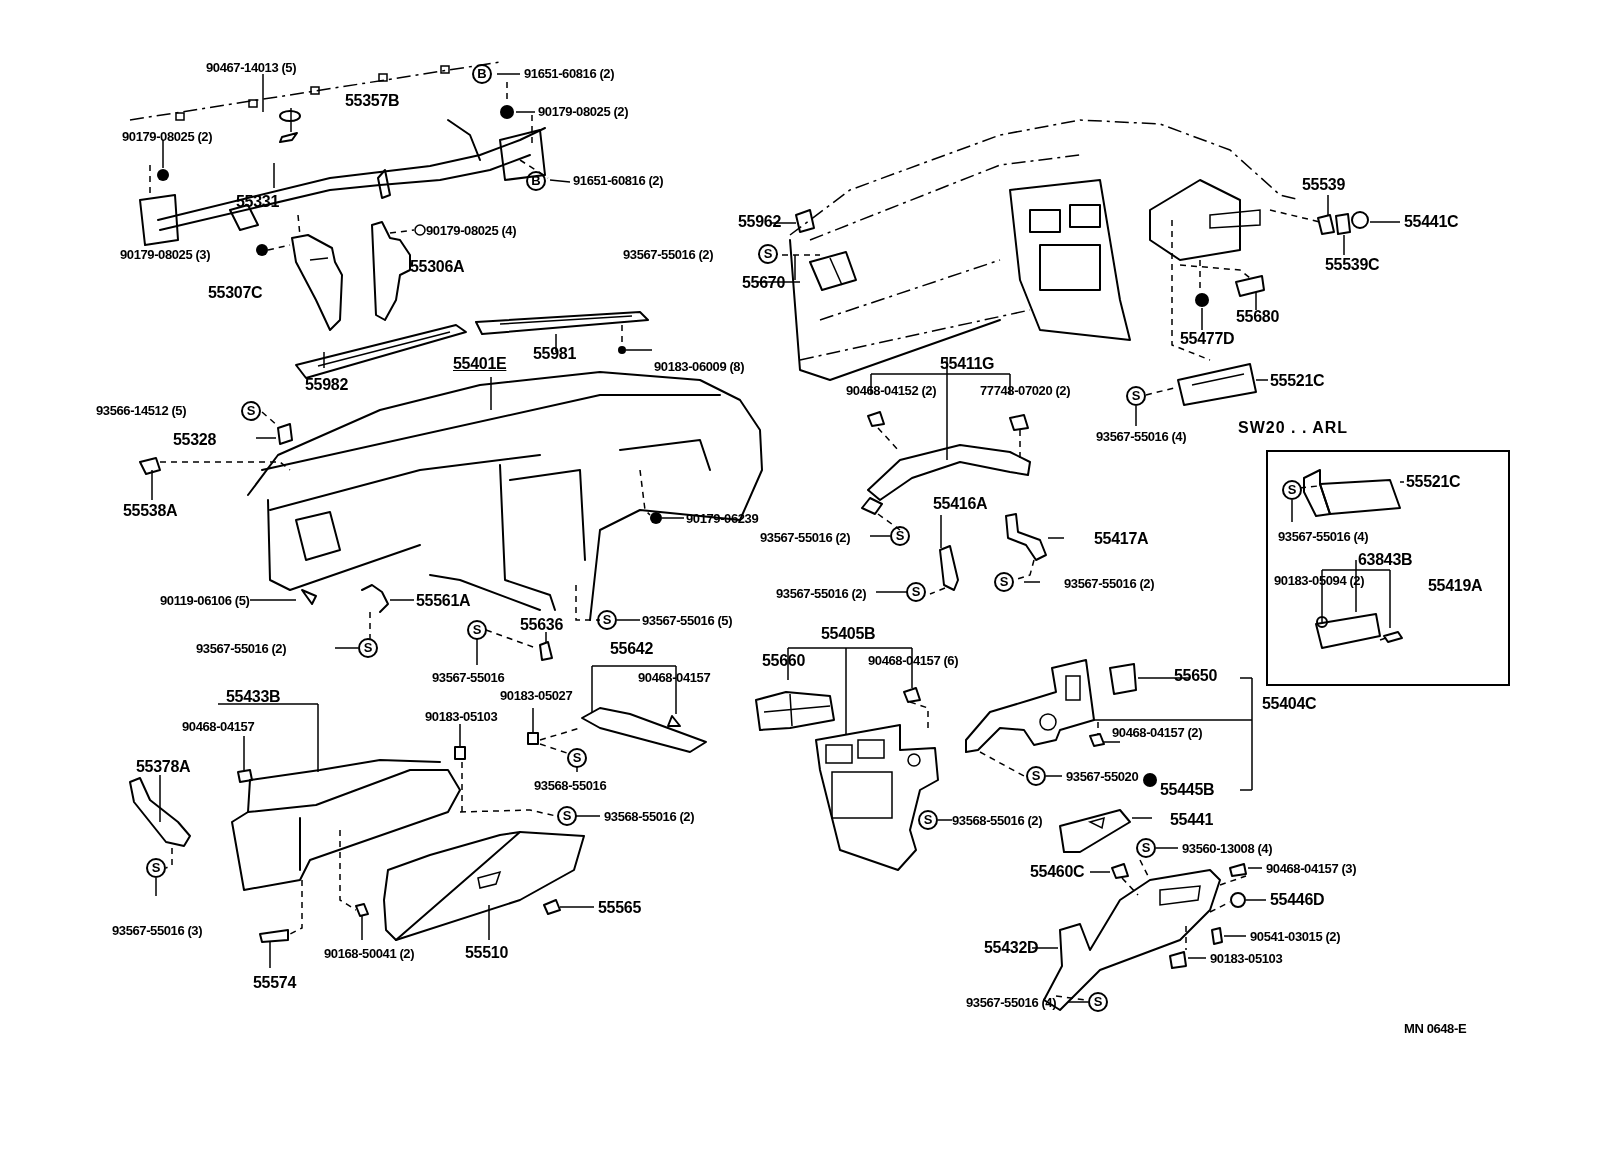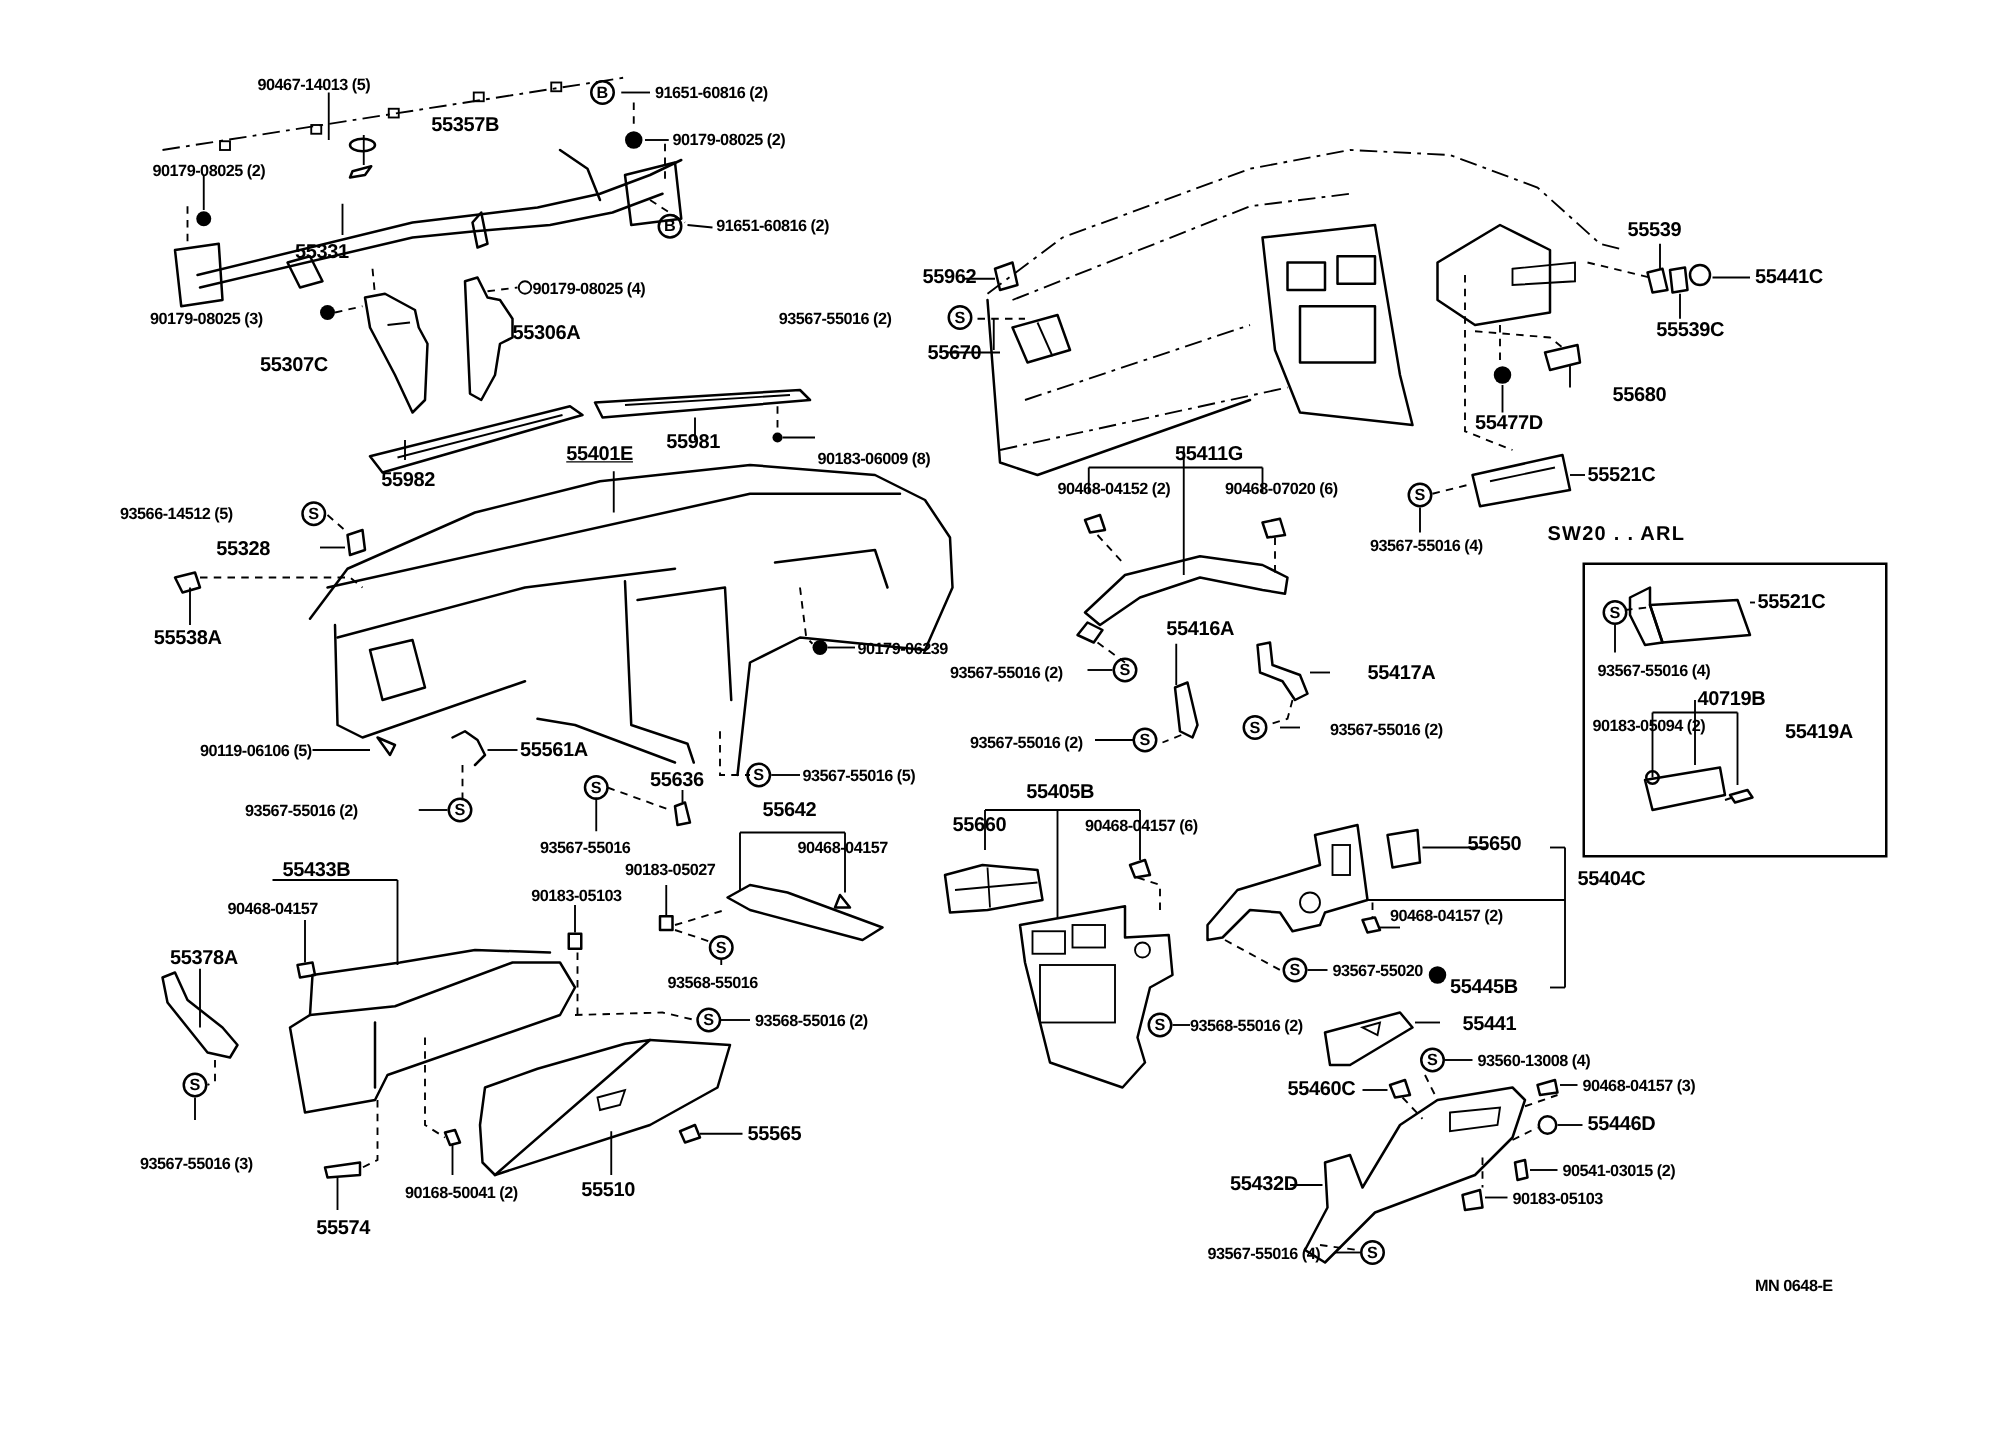--- a/index.html
+++ b/index.html
@@ -383,27 +383,27 @@
 <span class="lbl big" style="left:598px;top:900px;">55565</span>
 <span class="lbl" style="left:324px;top:947px;">90168-50041 (2)</span>
 <span class="lbl big" style="left:465px;top:945px;">55510</span>
 <span class="lbl big" style="left:253px;top:975px;">55574</span>
 <span class="lbl big" style="left:738px;top:214px;text-align:center;">55962</span>
 <span class="lbl" style="left:623px;top:248px;">93567-55016 (2)</span>
 <span class="lbl big" style="left:742px;top:275px;">55670</span>
 <span class="lbl big" style="left:1302px;top:177px;">55539</span>
 <span class="lbl big" style="left:1404px;top:214px;">55441C</span>
 <span class="lbl big" style="left:1325px;top:257px;">55539C</span>
-<span class="lbl big" style="left:1290px;top:309px;">55680</span>
+<span class="lbl big" style="left:1236px;top:309px;">55680</span>
 <span class="lbl big" style="left:1180px;top:331px;">55477D</span>
 <span class="lbl big" style="left:1270px;top:373px;">55521C</span>
 <span class="lbl" style="left:1096px;top:430px;">93567-55016 (4)</span>
 <span class="lbl big" style="left:940px;top:356px;">55411G</span>
 <span class="lbl" style="left:846px;top:384px;">90468-04152 (2)</span>
-<span class="lbl" style="left:980px;top:384px;">90468-07020 (6)</span>
+<span class="lbl" style="left:980px;top:384px;">77748-07020 (2)</span>
 <span class="lbl" style="left:760px;top:531px;">93567-55016 (2)</span>
 <span class="lbl big" style="left:933px;top:496px;">55416A</span>
 <span class="lbl big" style="left:1094px;top:531px;">55417A</span>
 <span class="lbl" style="left:776px;top:587px;">93567-55016 (2)</span>
 <span class="lbl" style="left:1064px;top:577px;">93567-55016 (2)</span>
 <span class="lbl big" style="left:821px;top:626px;">55405B</span>
 <span class="lbl big" style="left:762px;top:653px;">55660</span>
 <span class="lbl" style="left:868px;top:654px;">90468-04157 (6)</span>
 <span class="lbl big" style="left:1174px;top:668px;">55650</span>
 <span class="lbl big" style="left:1262px;top:696px;">55404C</span>
@@ -419,18 +419,18 @@
 <span class="lbl big" style="left:984px;top:940px;">55432D</span>
 <span class="lbl" style="left:1250px;top:930px;">90541-03015 (2)</span>
 <span class="lbl" style="left:1210px;top:952px;">90183-05103</span>
 <span class="lbl" style="left:966px;top:996px;">93567-55016 (4)</span>
 
 
 <span class="lbl sect" style="left:1238px;top:420px;">SW20 . . ARL</span>
 <div class="inset"></div>
 <span class="lbl big" style="left:1406px;top:474px;">55521C</span>
 <span class="lbl" style="left:1278px;top:530px;">93567-55016 (4)</span>
-<span class="lbl big" style="left:1358px;top:552px;">40719B</span>
+<span class="lbl big" style="left:1358px;top:552px;">63843B</span>
 <span class="lbl" style="left:1274px;top:574px;">90183-05094 (2)</span>
 <span class="lbl big" style="left:1428px;top:578px;">55419A</span>
 
 <span class="lbl" style="left:1404px;top:1022px;">MN 0648-E</span>
 </div>
 
 </body></html>

